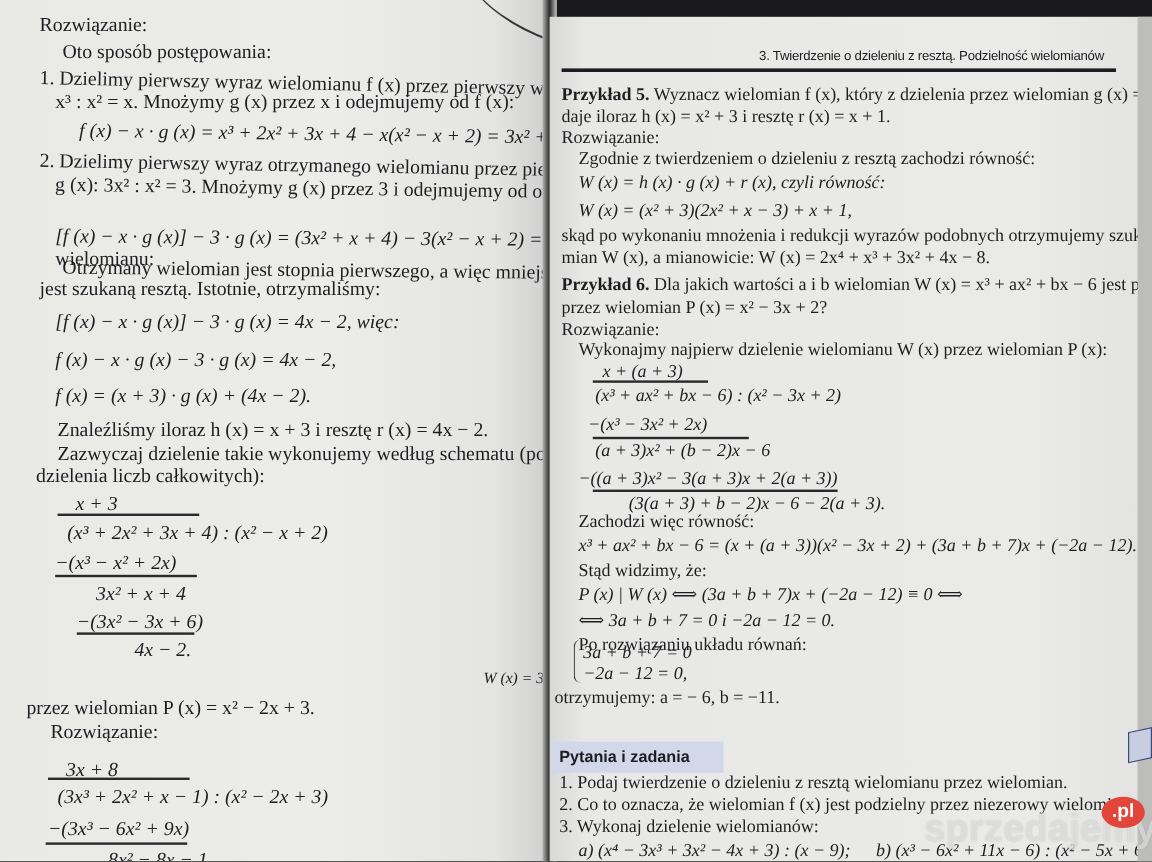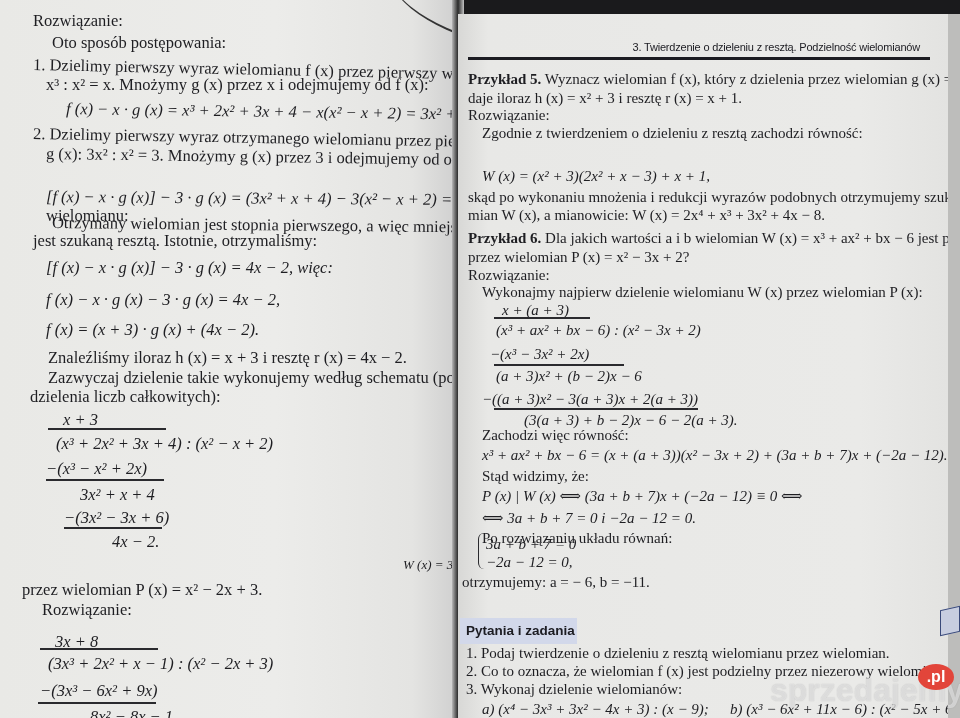--- a/index.html
+++ b/index.html
@@ -28,21 +28,21 @@
   .s { font-size: 15px; }
   .xs { font-size: 13px; }
   .b { font-weight: bold; }
   .i { font-style: italic; }
   .rule { position: absolute; height: 1.5px; background: #2a2a2e; }
 
   .header-rule { position: absolute; left: 10px; top: 43px; width: 462px; height: 3px; background: #1c1c22; }
   .running-head { position: absolute; right: 40px; top: 27px; font-size: 11px; font-family: "Liberation Sans", sans-serif; color: #1c1c22; letter-spacing: -0.2px; }
 
   .section-box {
-    position: absolute; left: 2px; top: 604px; width: 117px; height: 26px;
+    position: absolute; left: 2px; top: 604px; width: 143px; height: 26px;
     background: #d2d8ea; padding: 5px 0 0 6px;
     font-family: "Liberation Sans", sans-serif; font-weight: bold; font-size: 13.5px; color: #1c1c22;
   }
   .brace { position: absolute; left: 20px; top: 519px; width: 8px; height: 36px;
     border-left: 1.5px solid #2a2a2e; border-top-left-radius: 6px; border-bottom-left-radius: 6px; }
 
   .watermark {
     position: absolute; left: 770px; top: 672px; font-family: "Liberation Sans", sans-serif;
     font-size: 32px; font-weight: bold; color: rgba(255,255,255,0.55); letter-spacing: 0px;
     text-shadow: 0 0 1px rgba(120,120,120,0.5);
@@ -110,20 +110,21 @@
   <div class="running-head">3. Twierdzenie o dzieleniu z resztą. Podzielność wielomianów</div>
   <div class="header-rule"></div>
 
   <div class="t s" style="left:10px;top:58px;">
     <span class="b">Przykład 5.</span>
     <span>Wyznacz wielomian f (x), który z dzielenia przez wielomian g (x) = 2x² + x − 3</span>
   </div>
   <div class="t s" style="left:10px;top:77px;">daje iloraz h (x) = x² + 3 i resztę r (x) = x + 1.</div>
   <div class="t s" style="left:10px;top:94px;">Rozwiązanie:</div>
   <div class="t s" style="left:24px;top:112px;">Zgodnie z twierdzeniem o dzieleniu z resztą zachodzi równość:</div>
+  <div class="t s i" style="left:24px;top:132px;">W (x) = h (x) · g (x) + r (x), czyli równość:</div>
   <div class="t s i" style="left:24px;top:155px;">W (x) = (x² + 3)(2x² + x − 3) + x + 1,</div>
   <div class="t s" style="left:10px;top:176px;">skąd po wykonaniu mnożenia i redukcji wyrazów podobnych otrzymujemy szukany wielo-</div>
   <div class="t s" style="left:10px;top:194px;">mian W (x), a mianowicie: W (x) = 2x⁴ + x³ + 3x² + 4x − 8.</div>
 
   <div class="t s" style="left:10px;top:217px;">
     <span class="b">Przykład 6.</span>
     <span>Dla jakich wartości a i b wielomian W (x) = x³ + ax² + bx − 6 jest podzielny</span>
   </div>
   <div class="t s" style="left:10px;top:236px;">przez wielomian P (x) = x² − 3x + 2?</div>
   <div class="t s" style="left:10px;top:254px;">Rozwiązanie:</div>

